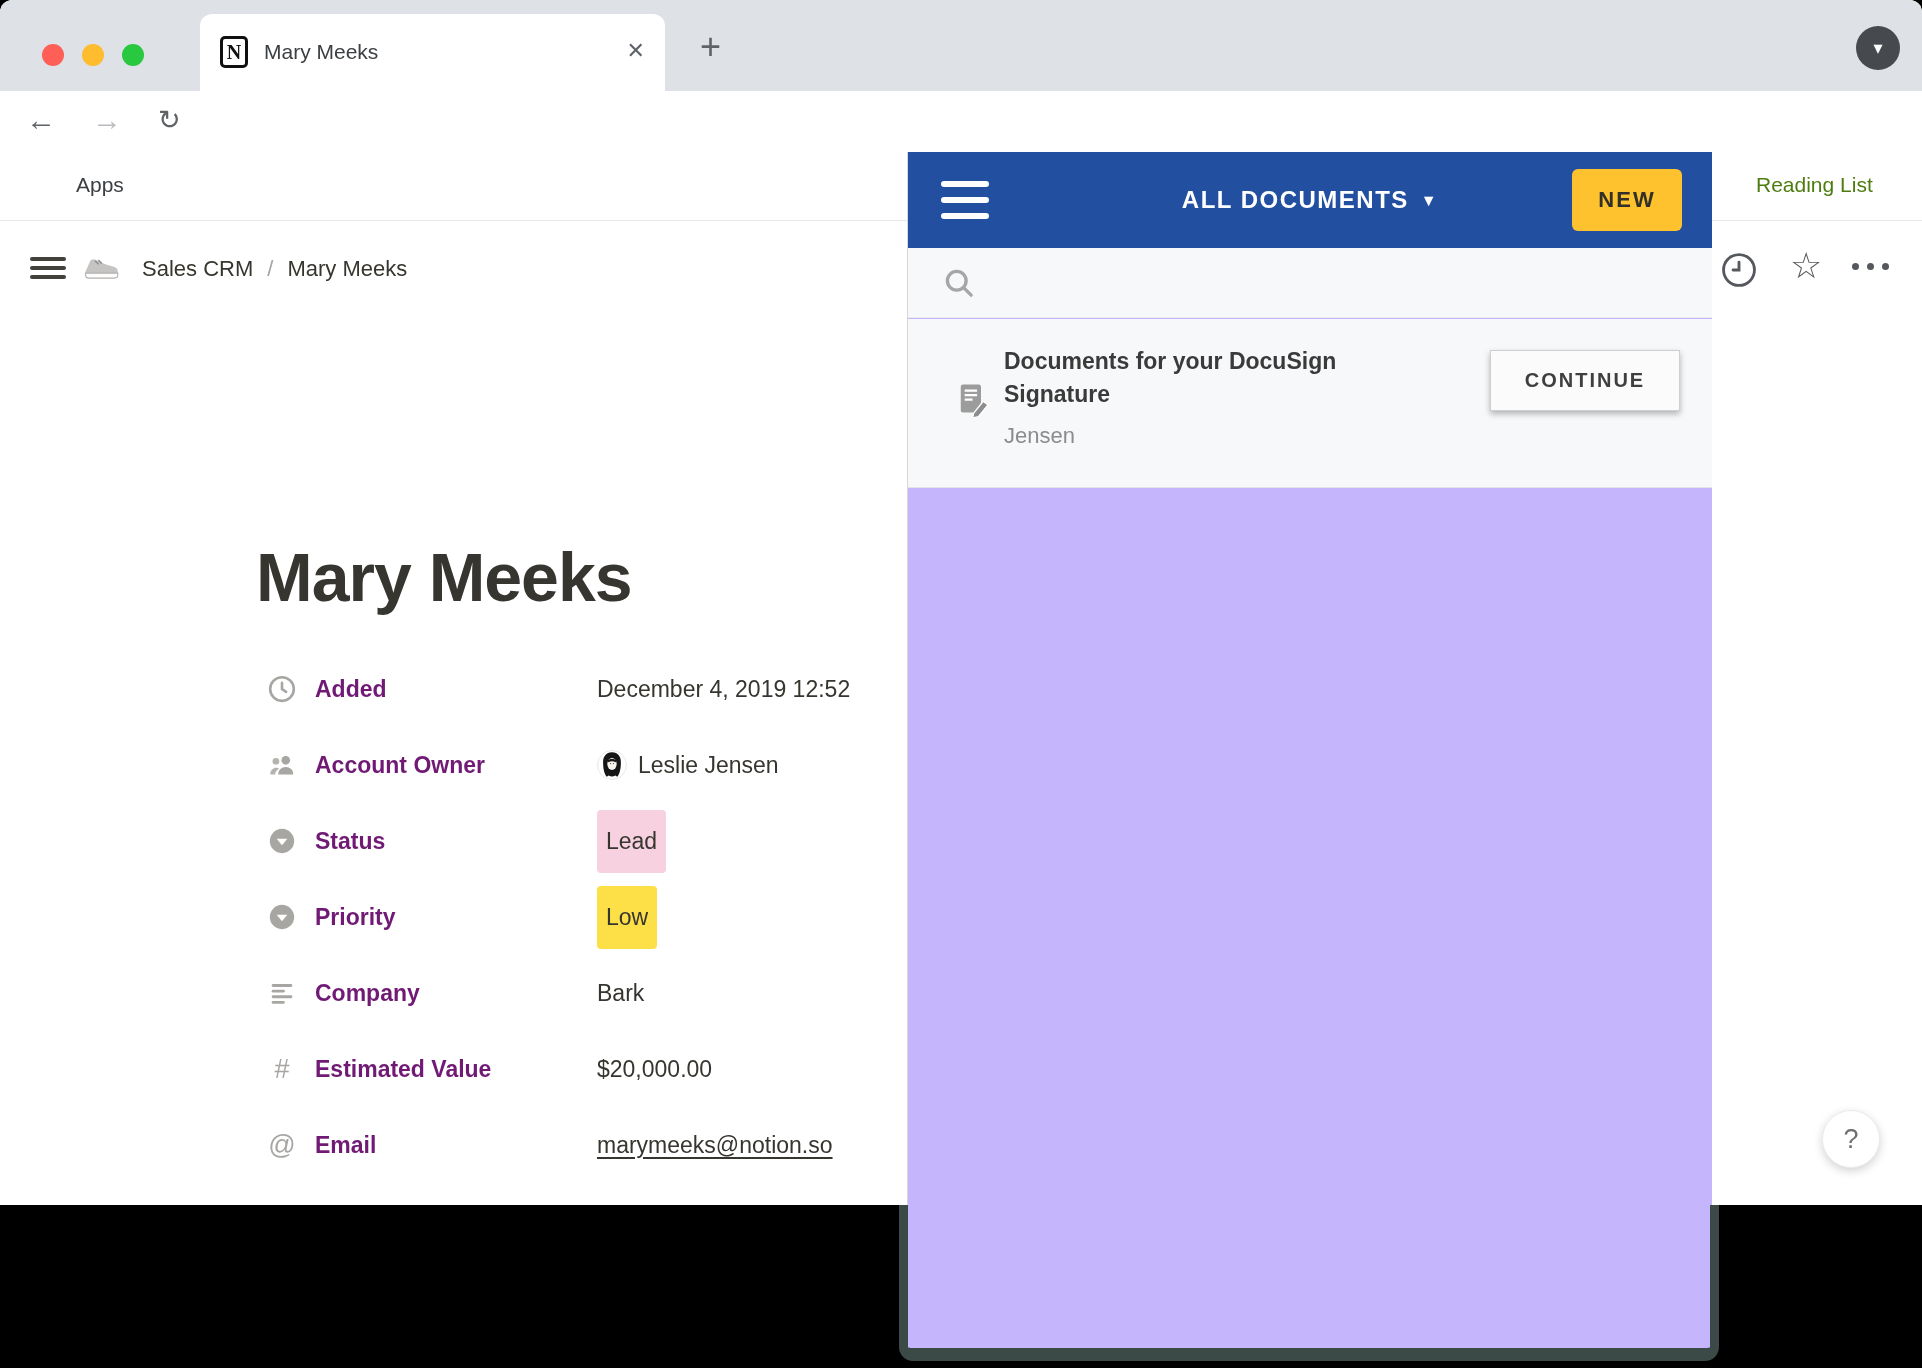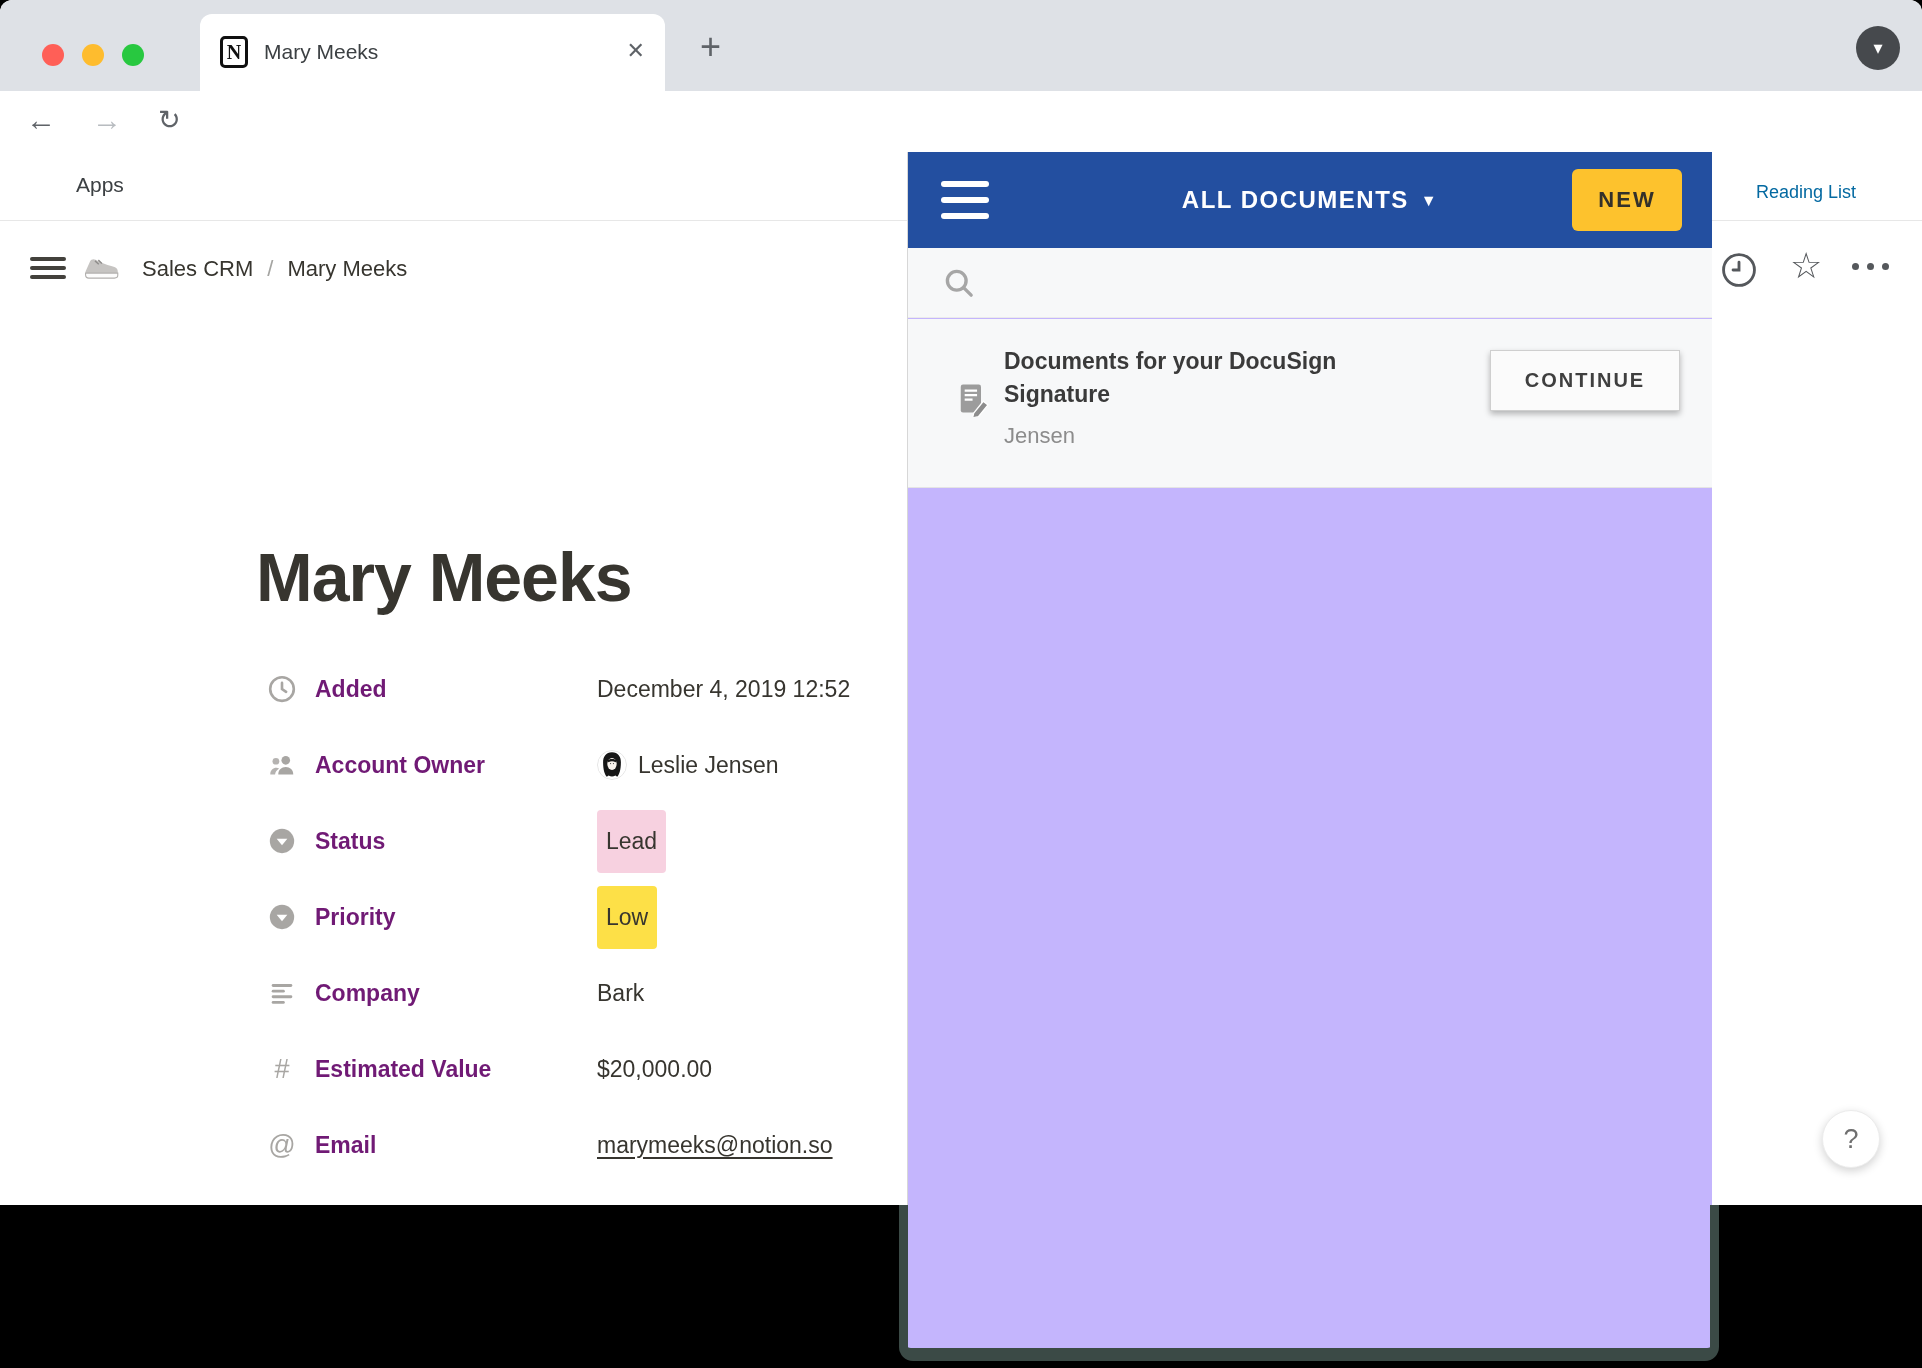--- a/index.html
+++ b/index.html
@@ -36,21 +36,21 @@
   .ext-yellow { position:absolute; left:9px; top:5px; width:36px; height:44px; background:#edf12b; border-radius:4px; }
   .puzzle { position:absolute; left:1726px; top:102px; }
   .profile { position:absolute; left:1792px; top:99px; width:44px; height:44px; border-radius:50%; background:#f4f4f4; overflow:hidden; }
   .kebab { position:absolute; left:1868px; top:98px; font-size:28px; color:#5f6368; line-height:54px; }
 
   .bookmarks { position:absolute; left:0; top:152px; width:1922px; height:69px; background:#fff; border-bottom:1px solid #e7e7e7; }
   .apps-grid { position:absolute; left:31px; top:170px; width:27px; height:26px; display:grid; grid-template-columns:repeat(3,7px); grid-template-rows:repeat(3,7px); gap:3px; }
   .apps-grid span { width:7px; height:7px; border-radius:1px; }
   .apps-label { position:absolute; left:76px; top:0; line-height:66px; font-size:21px; color:#3c4043; }
   .rl-icon { position:absolute; left:1716px; top:168px; }
-  .rl-label { position:absolute; left:1756px; top:7px; line-height:66px; font-size:18px; color:#0369a1; }
+  .rl-label { position:absolute; left:1756px; top:0; line-height:66px; font-size:21px; color:#4d7c0f; }
 
   
   .notion { position:absolute; left:0; top:221px; width:1922px; height:984px; background:#fff; }
   .crumb-burger { position:absolute; left:30px; top:36px; width:36px; height:22px; }
   .crumb-burger div { height:4px; background:#43413c; border-radius:2px; margin-bottom:5px; }
   .shoe { position:absolute; left:80px; top:26px; }
   .crumb-text { position:absolute; left:142px; top:0; line-height:96px; font-size:22px; color:#37352f; }
   .crumb-sep { color:#a5a5a2; margin:0 14px; }
   .n-clock { position:absolute; left:1720px; top:30px; }
   .n-star { position:absolute; left:1790px; top:24px; font-size:36px; color:#55585c; }

